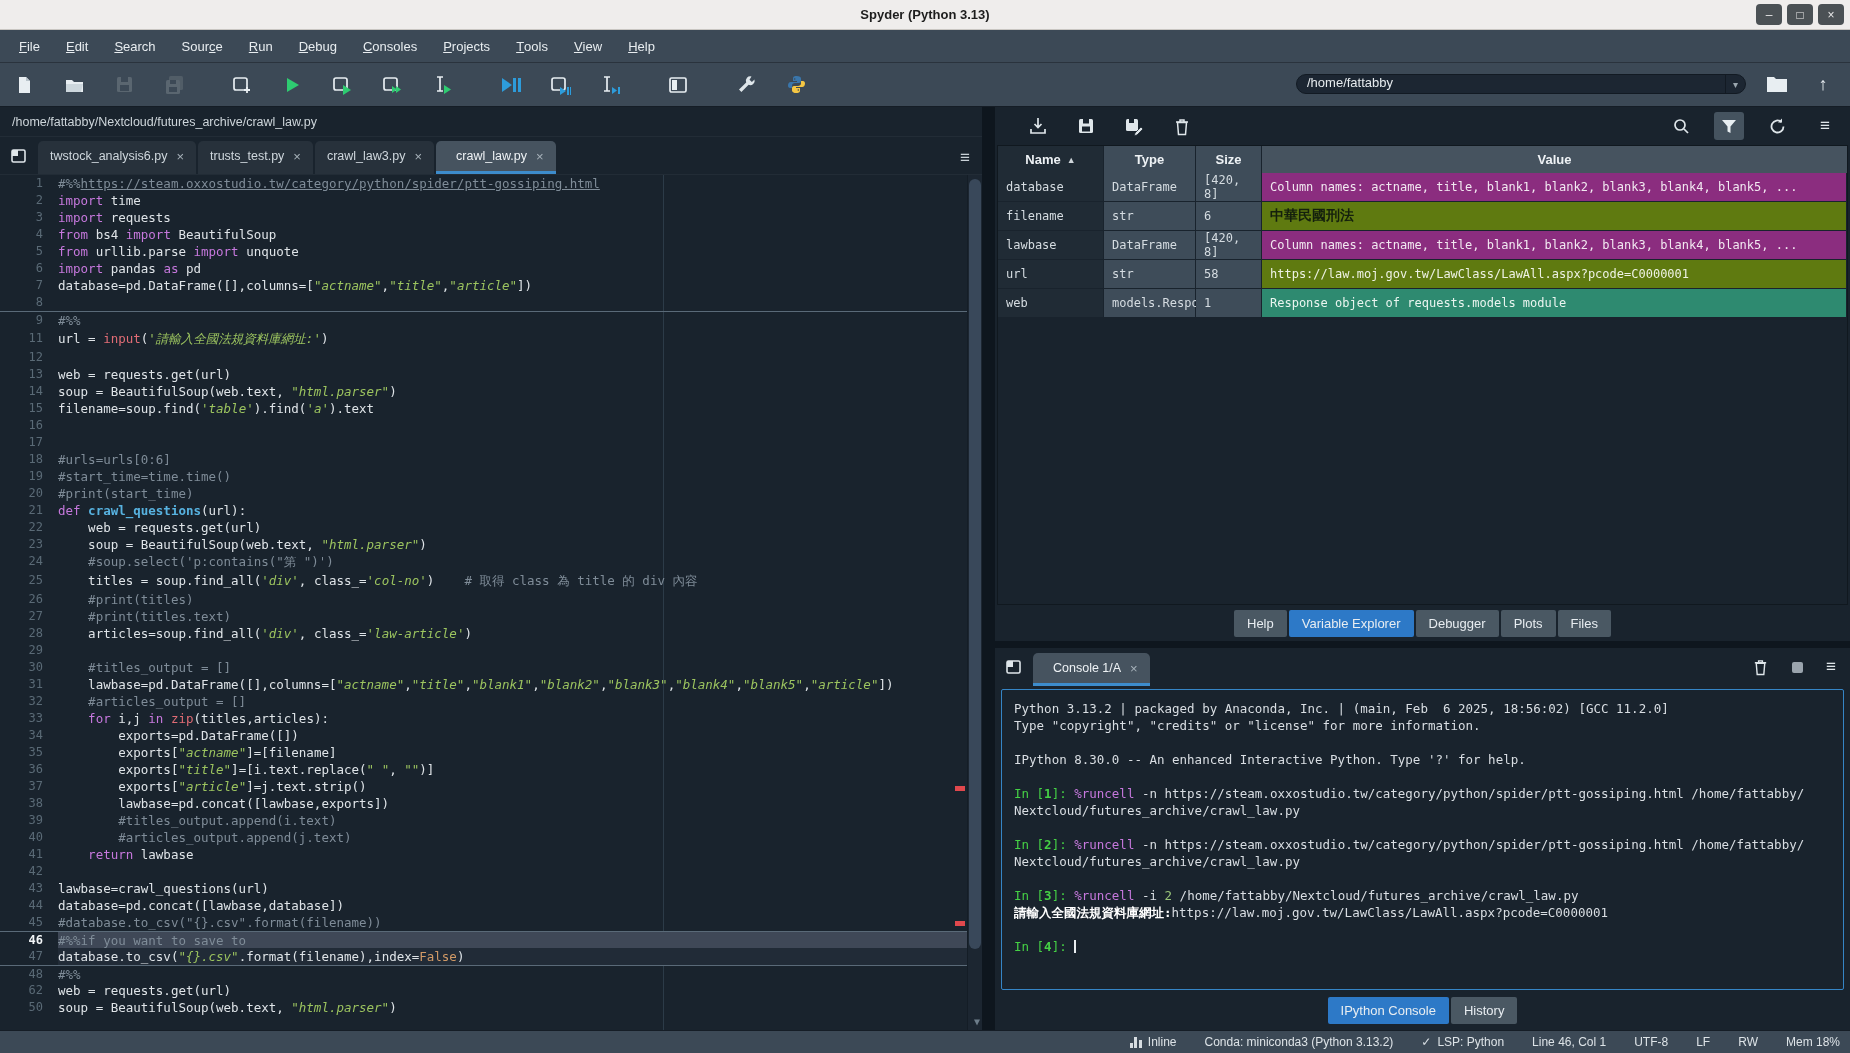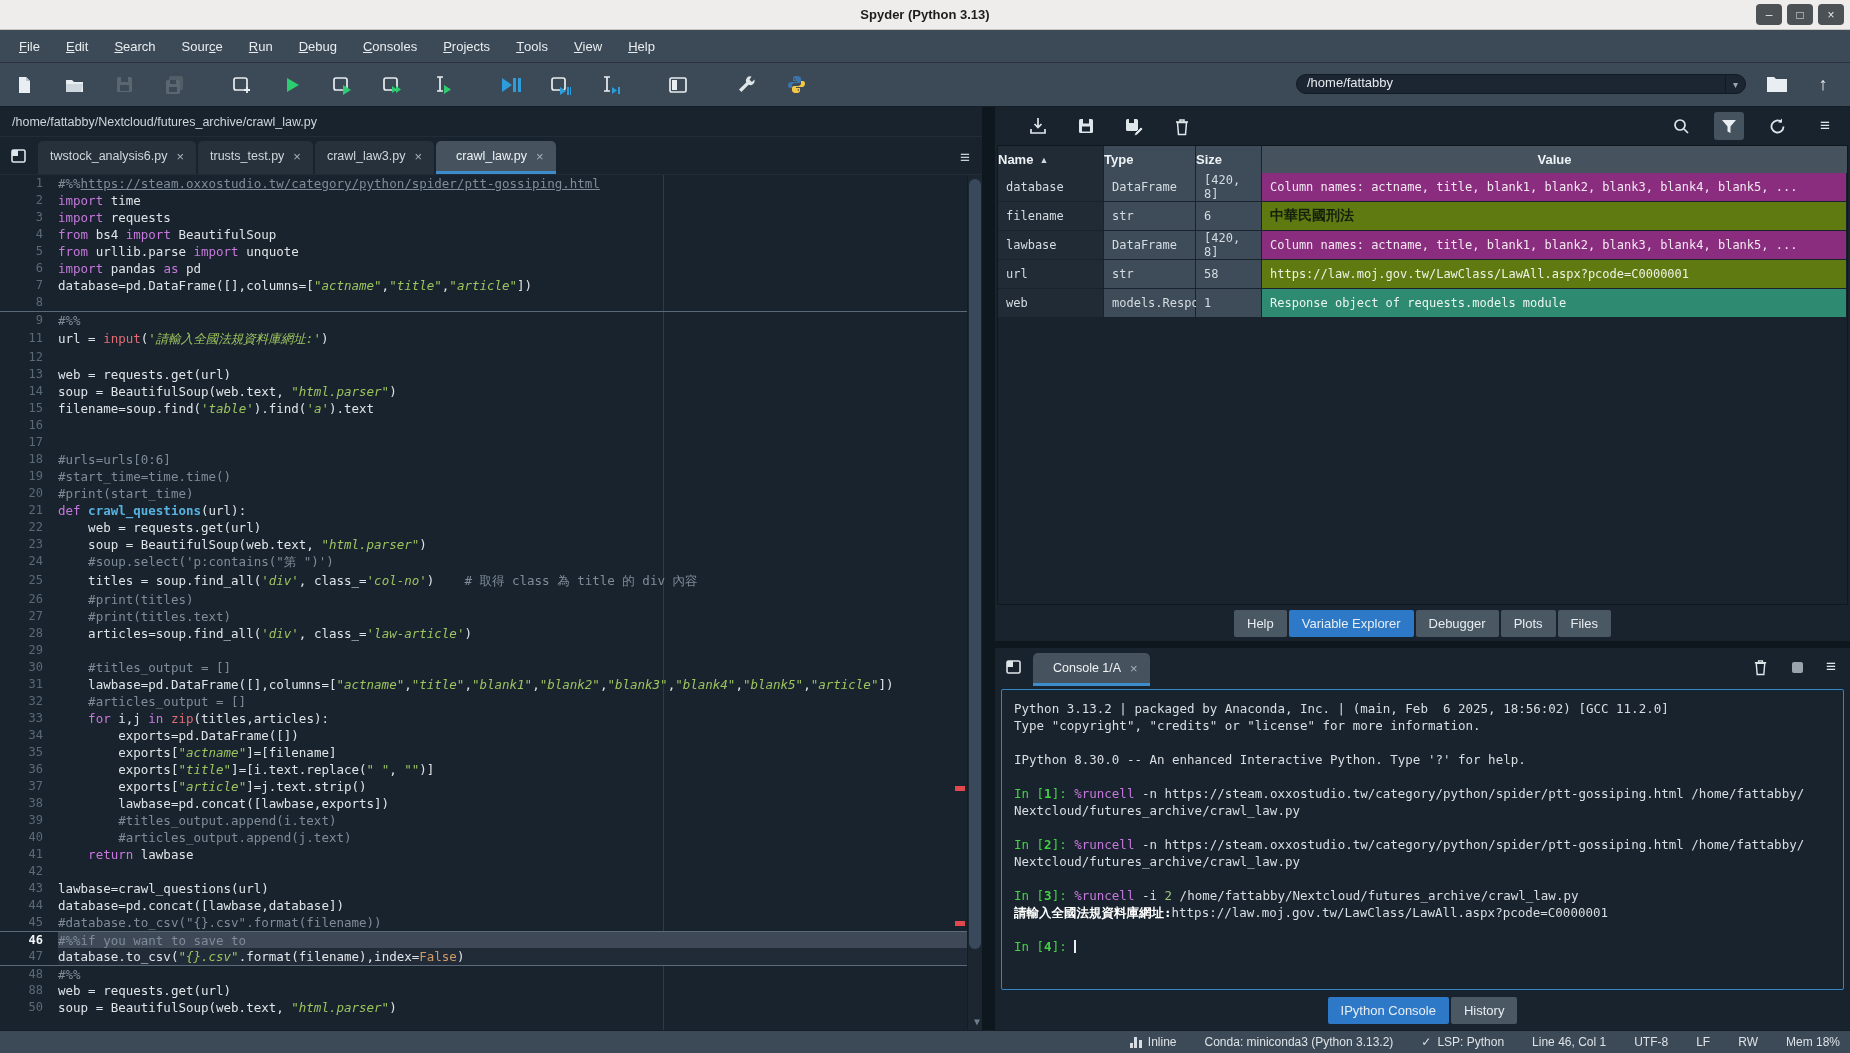--- a/index.html
+++ b/index.html
@@ -86,21 +86,21 @@
   .ve-pane { height:534px; flex:none; display:flex; flex-direction:column; background:#19232d; }
   .ve-toolbar { height:38px; display:flex; align-items:center; padding:0 10px 0 28px; }
   .vbtn { width:30px; height:28px; display:flex; align-items:center; justify-content:center;
           margin-right:18px; }
   .vbtn.right { margin-right:0; margin-left:18px; }
   .vbtn.toggled { background:#45535f; border-radius:3px; }
   .ve-table { flex:1; margin:0 2px; overflow:hidden; border:1px solid #10181f;
               font-family:"DejaVu Sans Mono", monospace; }
   .ve-hrow { display:flex; height:27px; background:#46535f; color:#eef2f5;
              font-family:"Liberation Sans", sans-serif; font-size:13px; font-weight:bold; }
-  .ve-hcell { display:flex; align-items:center; 
+  .ve-hcell { display:flex; align-items:center; justify-content:center;
               border-right:1px solid #19232d; }
   .ve-row { display:flex; height:29px; font-size:12px; }
   .ve-cell { display:flex; align-items:center; padding:0 8px;
              border-right:1px solid #19232d; border-bottom:1px solid #19232d; color:#d5dce1; }
   .c-name { width:106px; flex:none; background:#202b35; }
   .c-type { width:92px; flex:none; background:#3e4c59; }
   .c-size { width:66px; flex:none; background:#3e4c59; }
   .c-val  { flex:1; min-width:0; white-space:nowrap; overflow:hidden; }
   .v-magenta { background:#8b2d7f; color:#f2e9f1; }
   .v-olive   { background:#5f7a10; color:#eef2e4; }
@@ -356,21 +356,21 @@
             <div class="crow"><span class="lnum">39</span><span class="lcode"><span class="sg-c">        #titles_output.append(i.text)</span></span></div>
             <div class="crow"><span class="lnum">40</span><span class="lcode"><span class="sg-c">        #articles_output.append(j.text)</span></span></div>
             <div class="crow"><span class="lnum">41</span><span class="lcode"><span class="sg-d">    </span><span class="sg-k">return</span><span class="sg-d"> lawbase</span></span></div>
             <div class="crow"><span class="lnum">42</span><span class="lcode"></span></div>
             <div class="crow"><span class="lnum">43</span><span class="lcode"><span class="sg-d">lawbase=crawl_questions(url)</span></span></div>
             <div class="crow"><span class="lnum">44</span><span class="lcode"><span class="sg-d">database=pd.concat([lawbase,database])</span></span></div>
             <div class="crow"><span class="lnum">45</span><span class="lcode"><span class="sg-c">#database.to_csv("{}.csv".format(filename))</span></span></div>
             <div class="crow sep cellhead"><span class="lnum">46</span><span class="lcode"><span class="sg-c">#%%if you want to save to</span></span></div>
             <div class="crow current"><span class="lnum">47</span><span class="lcode"><span class="sg-d">database.to_csv(</span><span class="sg-s">"{}.csv"</span><span class="sg-d">.format(filename),index=</span><span class="sg-o">False</span><span class="sg-d">)</span></span></div>
             <div class="crow sep"><span class="lnum">48</span><span class="lcode"><span class="sg-c">#%%</span></span></div>
-            <div class="crow"><span class="lnum">88</span><span class="lcode"><span class="sg-d">web = requests.get(url)</span></span></div>
+            <div class="crow"><span class="lnum">62</span><span class="lcode"><span class="sg-d">web = requests.get(url)</span></span></div>
             <div class="crow"><span class="lnum">50</span><span class="lcode"><span class="sg-d">soup = BeautifulSoup(web.text, </span><span class="sg-s">"html.parser"</span><span class="sg-d">)</span></span></div>
           </div>
         <div class="rail">
           <div class="thumb"></div>
           <div class="rail-arrow">▼</div>
         </div>
         <div class="flag" style="top:611px;"></div>
         <div class="flag" style="top:746px;"></div>
       </div>
     </div>

